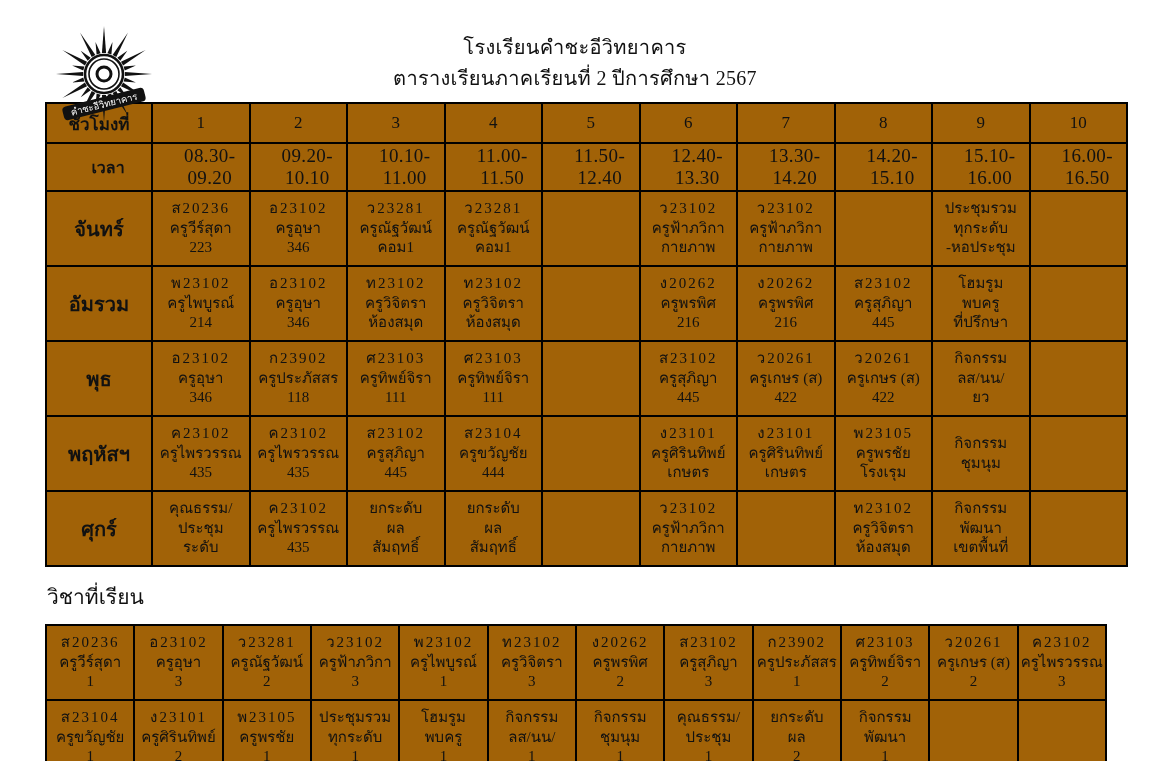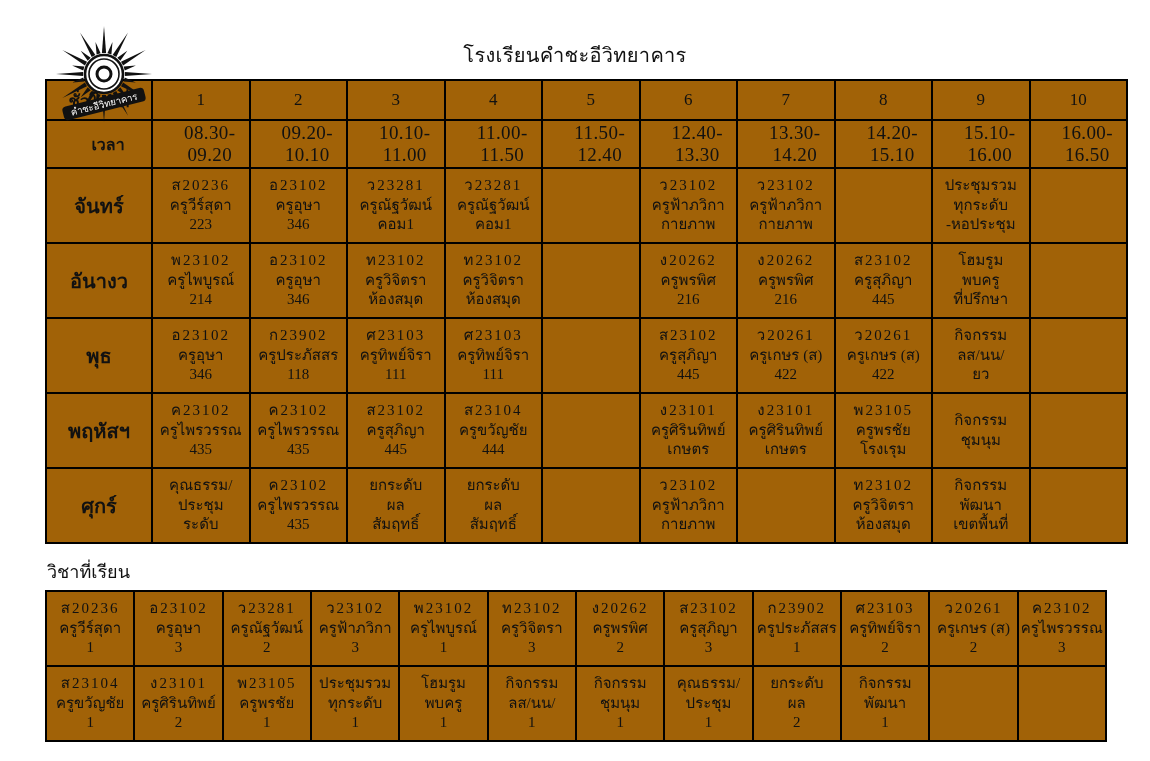--- a/index.html
+++ b/index.html
@@ -5,41 +5,41 @@
   html,body{margin:0;padding:0;background:#fff;}
   body{
     width:1150px;height:761px;overflow:hidden;
     font-family:"Liberation Serif","DejaVu Serif",serif;
     color:#111;
   }
   .page{position:relative;width:1150px;height:761px;background:#fff;}
 
   
   .logo{position:absolute;left:40px;top:22px;width:134px;height:116px;}
-  .titles{padding-top:40px;text-align:center;line-height:1.55;}
+  .titles{padding-top:32px;text-align:center;line-height:1.55;}
   .title-line{font-size:20px;letter-spacing:.3px;}
 
   
   table{border-collapse:collapse;background:#a16207;}
   td{border:2px solid #000;text-align:center;vertical-align:middle;padding:1px 2px;}
   .line{font-size:15px;line-height:1.3;}
   .code{letter-spacing:2px;}
 
   .main-table{table-layout:fixed;width:1083px;margin:8px 0 0 45px;border:2.5px solid #000;}
   .day-col{width:106px;}
   .r-head td{height:36px;}
   .r-time td{height:33px;padding-left:20px;}
   .r-day td{height:71px;}
   .period-head{font-size:17px;}
   .corner-label{font-size:17px;font-weight:bold;}
   .time-label{font-size:16px;font-weight:bold;}
   .time-cell{font-size:19px;letter-spacing:.4px;}
   .day-label{font-size:20px;font-weight:bold;}
 
-  .subjects-label{margin:13px 0 4px 47px;font-size:18px;}
+  .subjects-label{margin:13px 0 11px 47px;font-size:21px;}
   .subjects-table{table-layout:fixed;width:1062px;margin-left:45px;border:2.5px solid #000;}
   .subjects-table td{height:71px;}
 </style>
 </head>
 <body>
 
 <div class="page">
 
   <svg class="logo" id="logo-svg" viewBox="0 0 134 116">
     <g id="logo-rays">
@@ -73,20 +73,21 @@
     <path d="M57 52 a7 7 0 1 1 7 7 M64 45 a7 7 0 1 1 -7 7" fill="none" stroke="#111" stroke-width="3"></path>
     <rect x="6" y="10" width="0" height="0" fill="none"></rect>
     <g transform="rotate(-14 64 82)">
       <rect x="22" y="75" width="84" height="14" rx="4" fill="#111"></rect>
       <text x="64" y="85.5" text-anchor="middle" font-size="9.5" fill="#fff">คำชะอีวิทยาคาร</text>
     </g>
   </svg>
 
   <div class="titles">
     <div class="title-line">โรงเรียนคำชะอีวิทยาคาร</div>
+    <div class="title-line">ตารางเรียนภาคเรียนที่ 2  ปีการศึกษา 2567</div>
   </div>
 
   <table class="main-table">
     <colgroup>
       <col class="day-col">
       <col>
         <col>
         <col>
         <col>
         <col>
@@ -158,21 +159,21 @@
           </td>
           <td></td>
           <td>
             <div class="line">ประชุมรวม</div>
             <div class="line">ทุกระดับ</div>
             <div class="line">-หอประชุม</div>
           </td>
           <td></td>
         </tr>
         <tr class="r-day">
-          <td class="day-label">อันางว</td>
+          <td class="day-label">อัมรวม</td>
           <td>
             <div class="line code">พ23102</div>
             <div class="line">ครูไพบูรณ์</div>
             <div class="line">214</div>
           </td>
           <td>
             <div class="line code">อ23102</div>
             <div class="line">ครูอุษา</div>
             <div class="line">346</div>
           </td>

